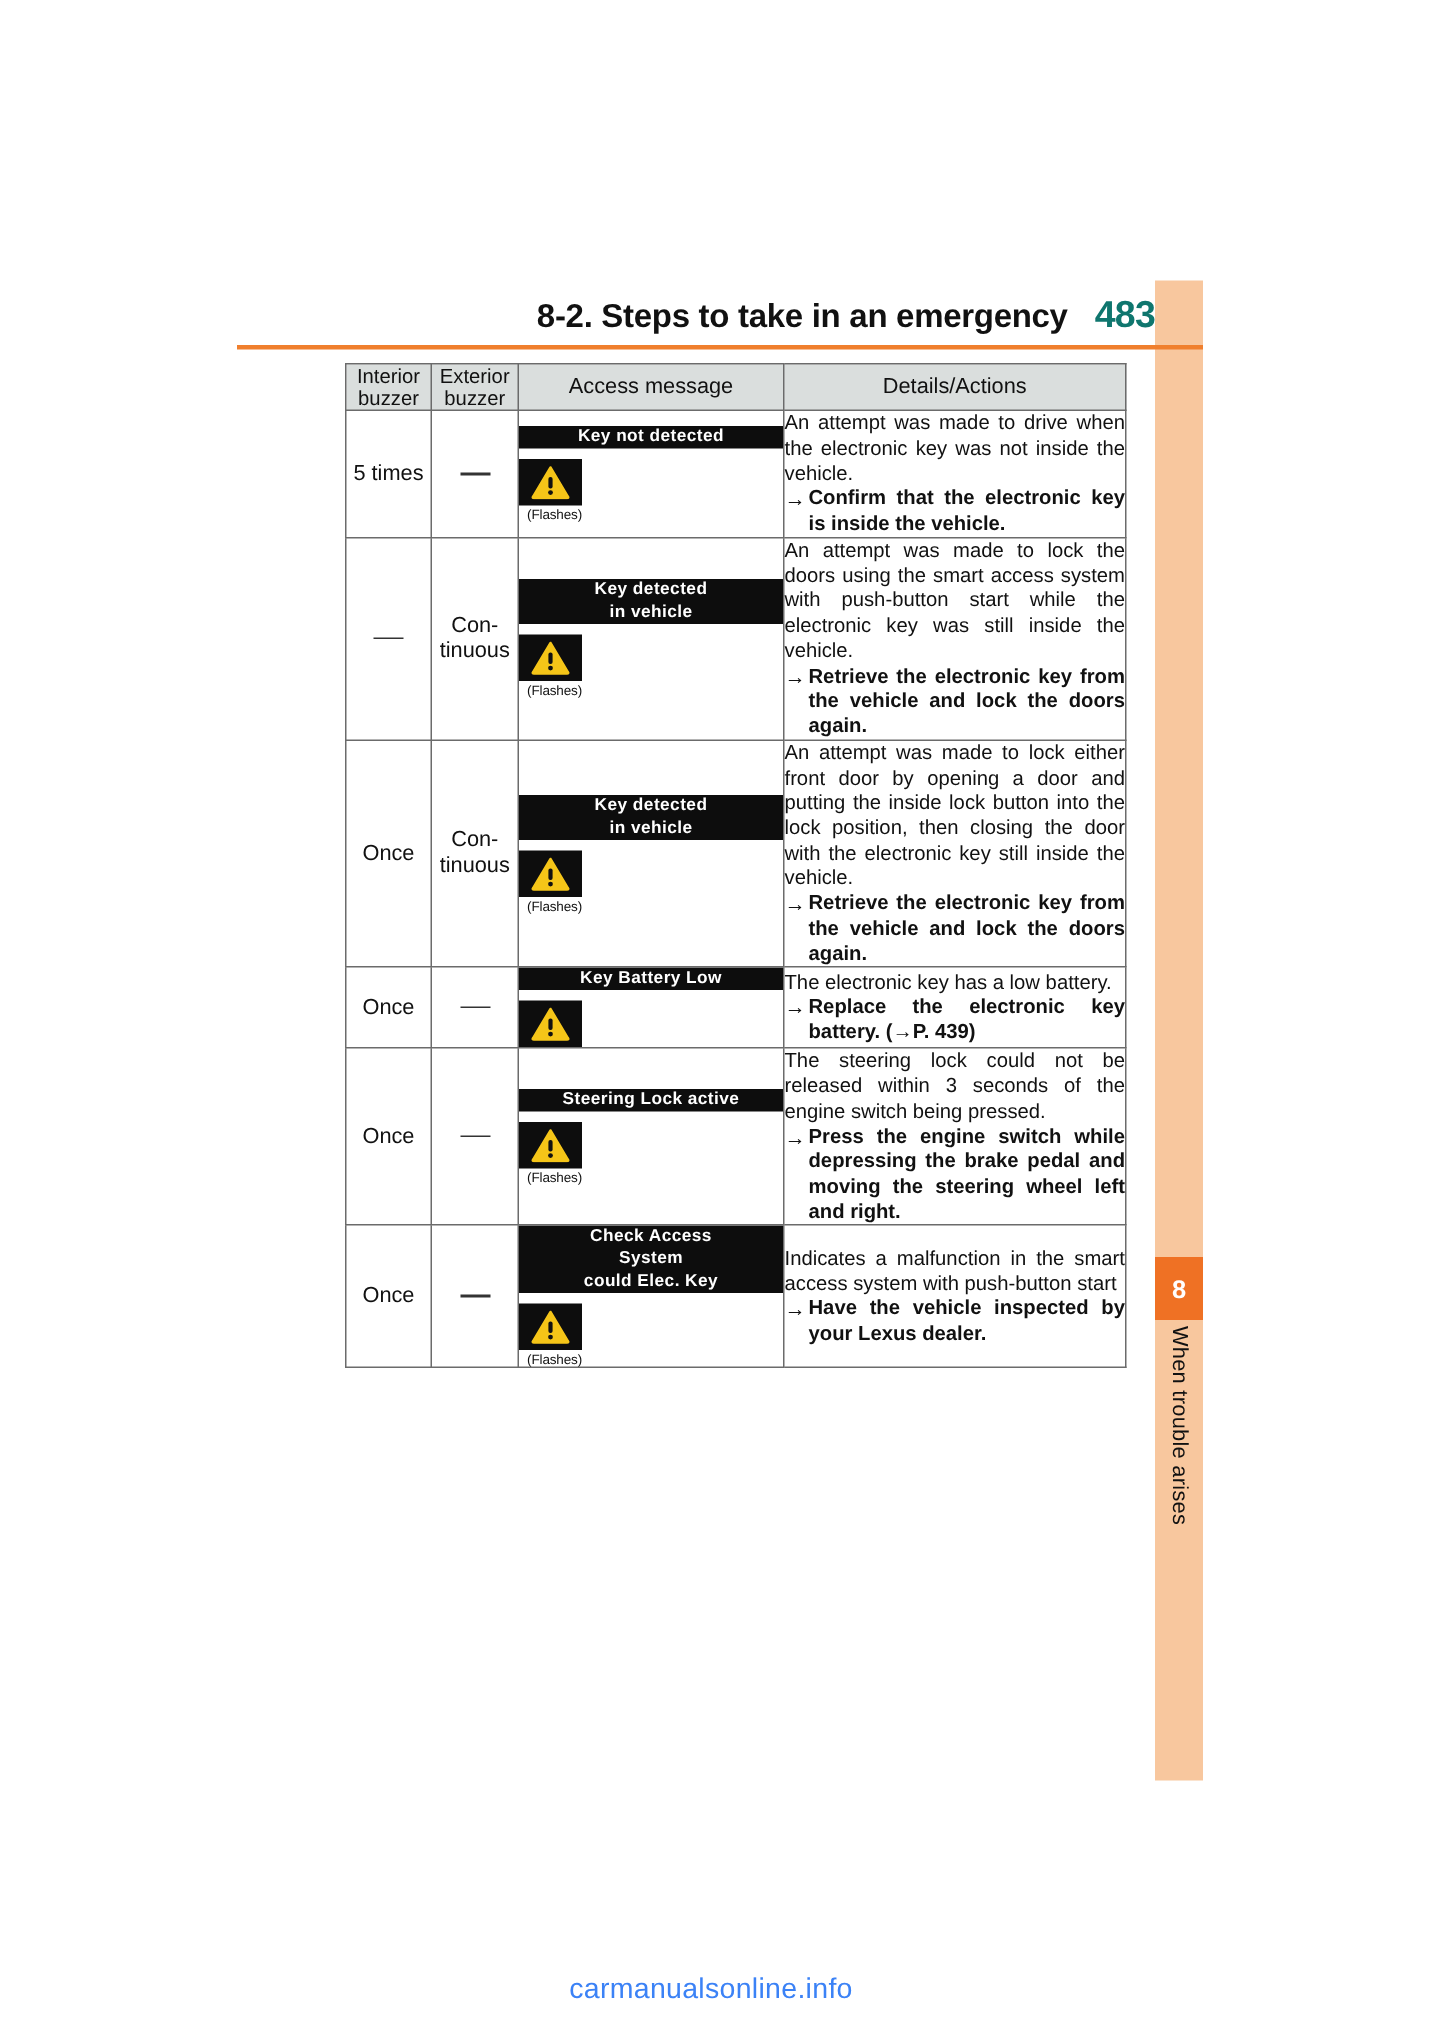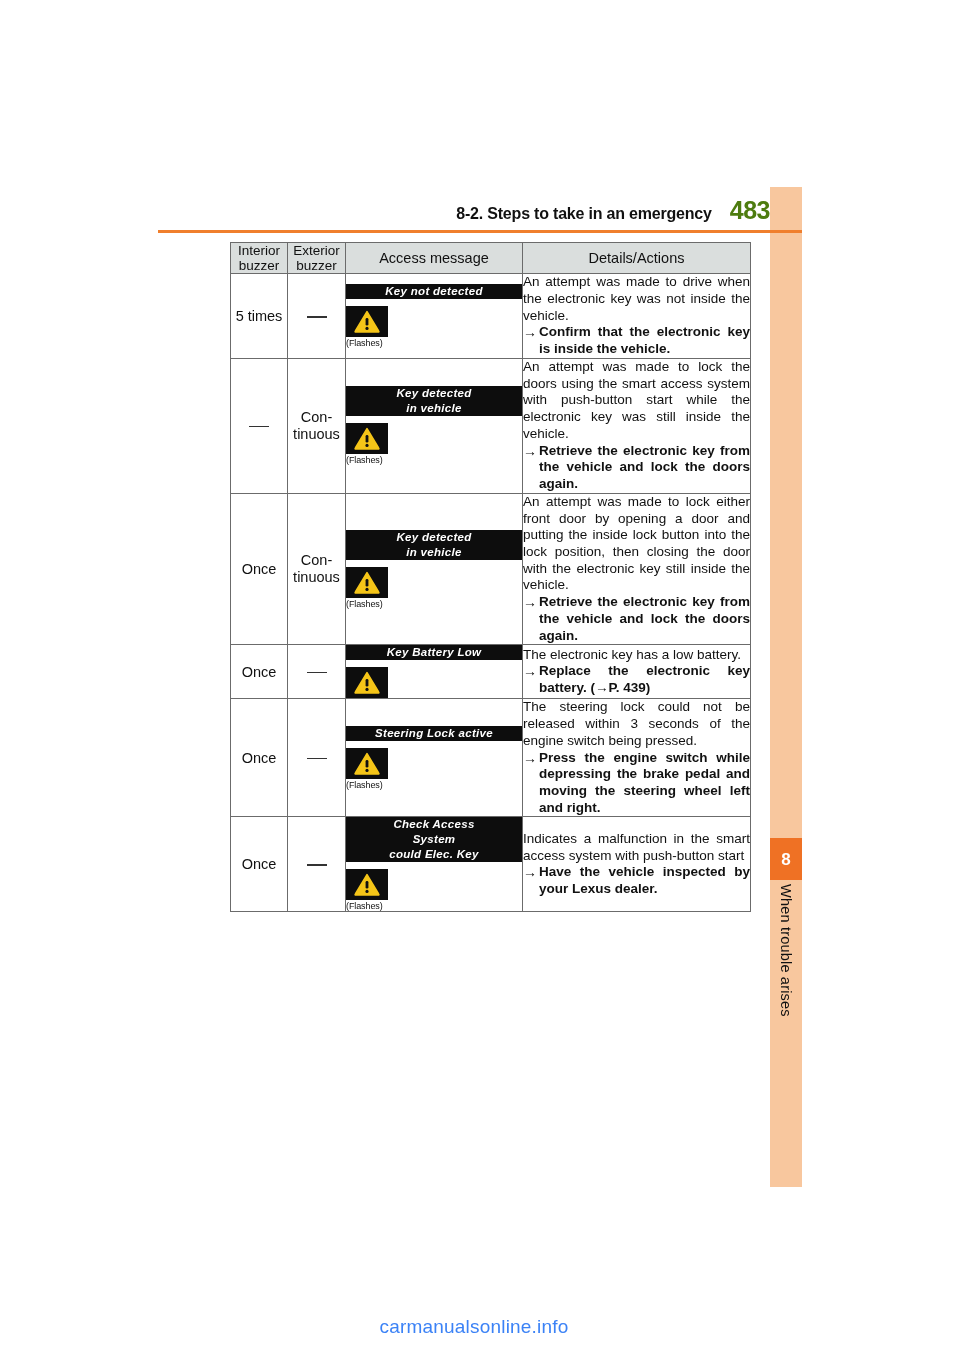--- a/index.html
+++ b/index.html
@@ -63,31 +63,31 @@
   .header {
     position: absolute;
     left: 158px;
     top: 196px;
     width: 612px;
     display: flex;
     align-items: baseline;
     justify-content: flex-end;
   }
   .header-title {
-    font-size: 16px;
+    font-size: 22px;
     font-weight: bold;
     letter-spacing: -0.2px;
     color: #111;
   }
   .header-page {
     font-size: 25px;
     font-weight: bold;
     margin-left: 18px;
     letter-spacing: -0.5px;
-    color: #4d7c0f;
+    color: #0f766e;
   }
   .header-rule {
     position: absolute;
     left: 158px;
     top: 230px;
     width: 644px;
     height: 3px;
     background: #f07f2d;
   }
 
@@ -150,38 +150,37 @@
     background: #0d0d0d;
     color: #ffffff;
     text-align: center;
     font-size: 11.5px;
     font-weight: bold;
     letter-spacing: 0.3px;
     line-height: 1.3;
     padding: 0 4px;
     width: 100%;
     box-sizing: border-box;
-    font-style: italic;
   }
   .iconwrap {
     margin-top: 7px;
     width: 42px;
   }
   .iconbox {
     background: #0d0d0d;
     width: 42px;
     height: 31px;
     display: flex;
     align-items: center;
     justify-content: center;
   }
   .iconbox svg { display: block; }
   .flashes {
     font-size: 9px;
-    text-align: left;
+    text-align: right;
     color: #111;
     margin-top: 1px;
     letter-spacing: -0.1px;
   }
 
   td.details {
     padding: 7px 8px 8px 8px;
     vertical-align: top;
     font-size: 13.5px;
     line-height: 1.24;

